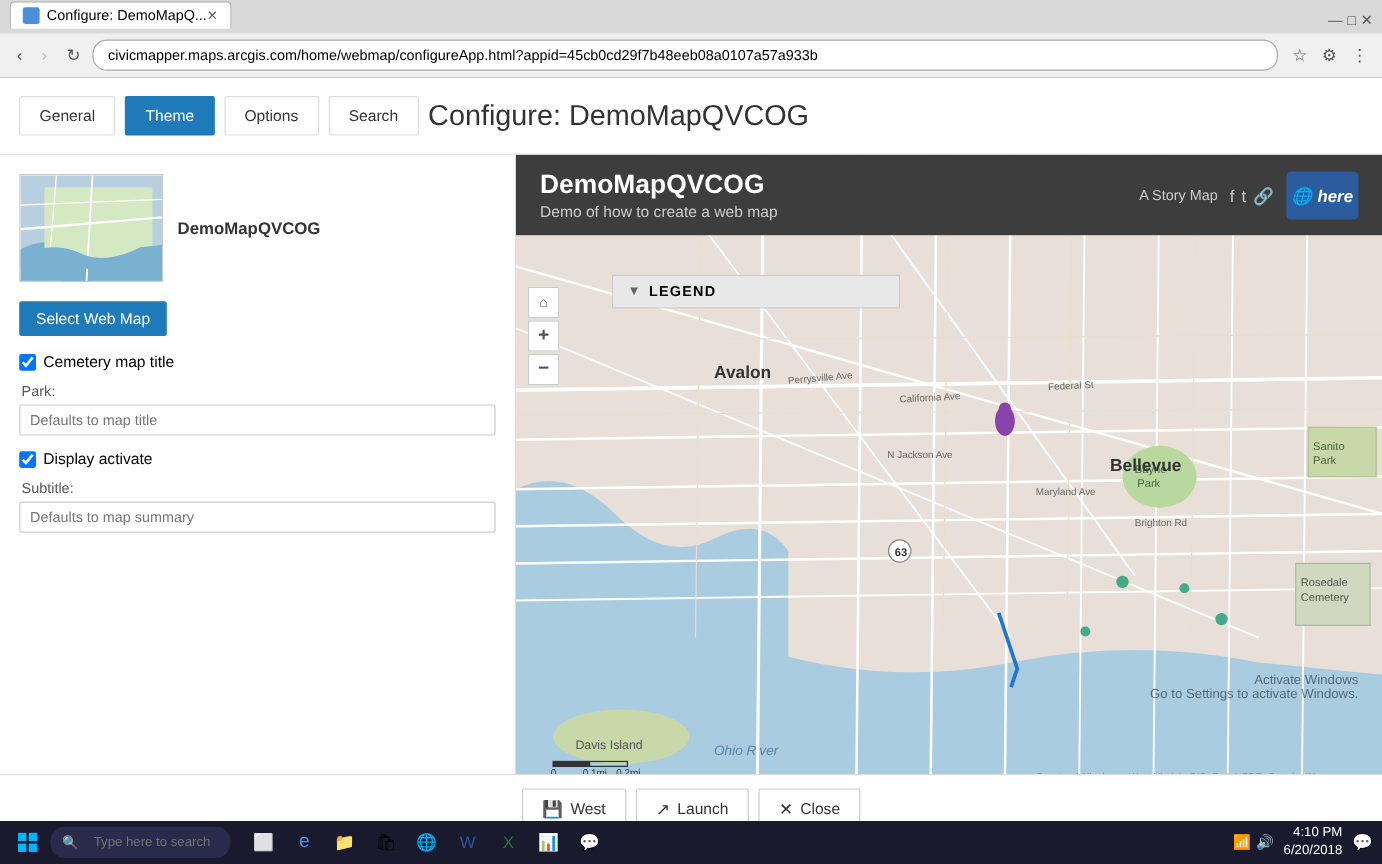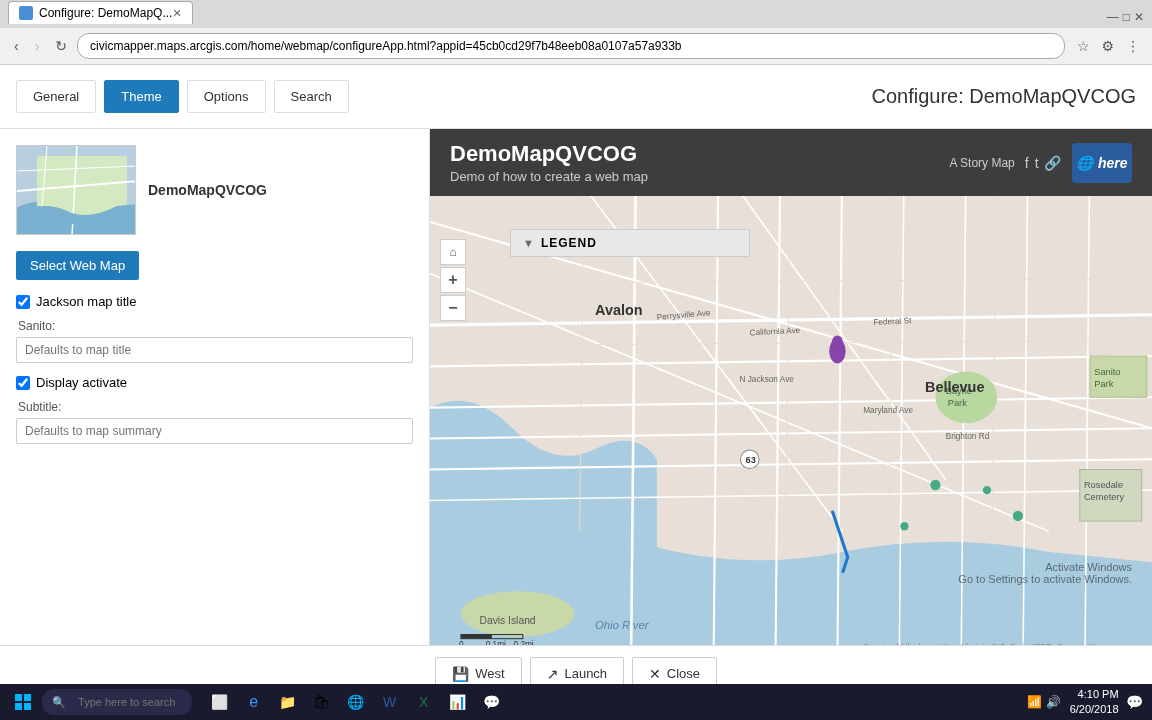--- a/index.html
+++ b/index.html
@@ -101,22 +101,22 @@
       border-radius: 2px;
       color: #333;
     }
     .tab-btn.active {
       background: #1e7ab8;
       color: white;
       border-color: #1e7ab8;
     }
     .page-title {
       flex: 1;
-      text-align: right;
-      font-size: 20px;
+      text-align: left;
+      font-size: 24px;
       font-weight: normal;
       color: #333;
     }
 
     
     .main-layout {
       display: flex;
       height: calc(720px - 28px - 36px - 48px - 36px);
     }
 
@@ -484,23 +484,23 @@
           <path d="M0,65 Q30,55 50,65 Q70,75 100,60 L120,58 L120,70 Q90,75 60,78 Q35,80 0,78Z" fill="#7ab0d0"></path>
         </svg>
       </div>
       <span class="map-name">DemoMapQVCOG</span>
     </div>
 
     <button class="select-btn">Select Web Map</button>
 
     <div class="checkbox-row">
       <input type="checkbox" id="chk-title" checked="" style="">
-      <label for="chk-title">Jackson map title</label>
-    </div>
-    <div class="field-label">Sanito:</div>
+      <label for="chk-title">Cemetery map title</label>
+    </div>
+    <div class="field-label">Park:</div>
     <input class="text-input" type="text" placeholder="Defaults to map title" style="">
 
     <div class="checkbox-row">
       <input type="checkbox" id="chk-subtitle" checked="" style="">
       <label for="chk-subtitle">Display activate</label>
     </div>
     <div class="field-label">Subtitle:</div>
     <input class="text-input" type="text" placeholder="Defaults to map summary" style="">
   </div>
 

